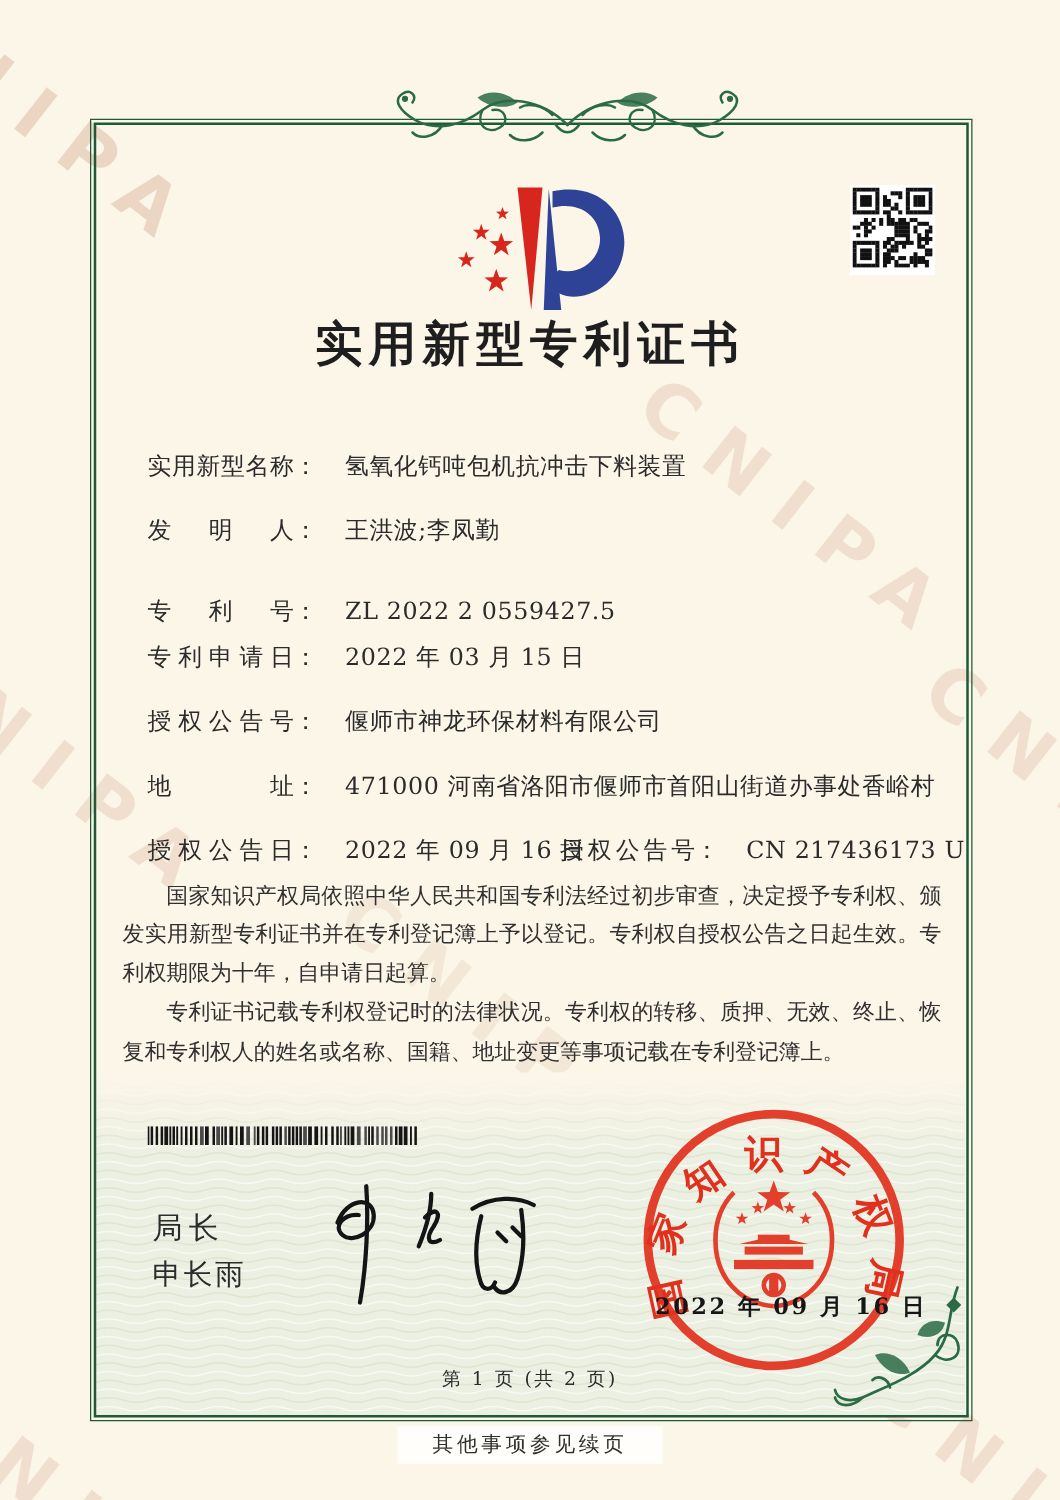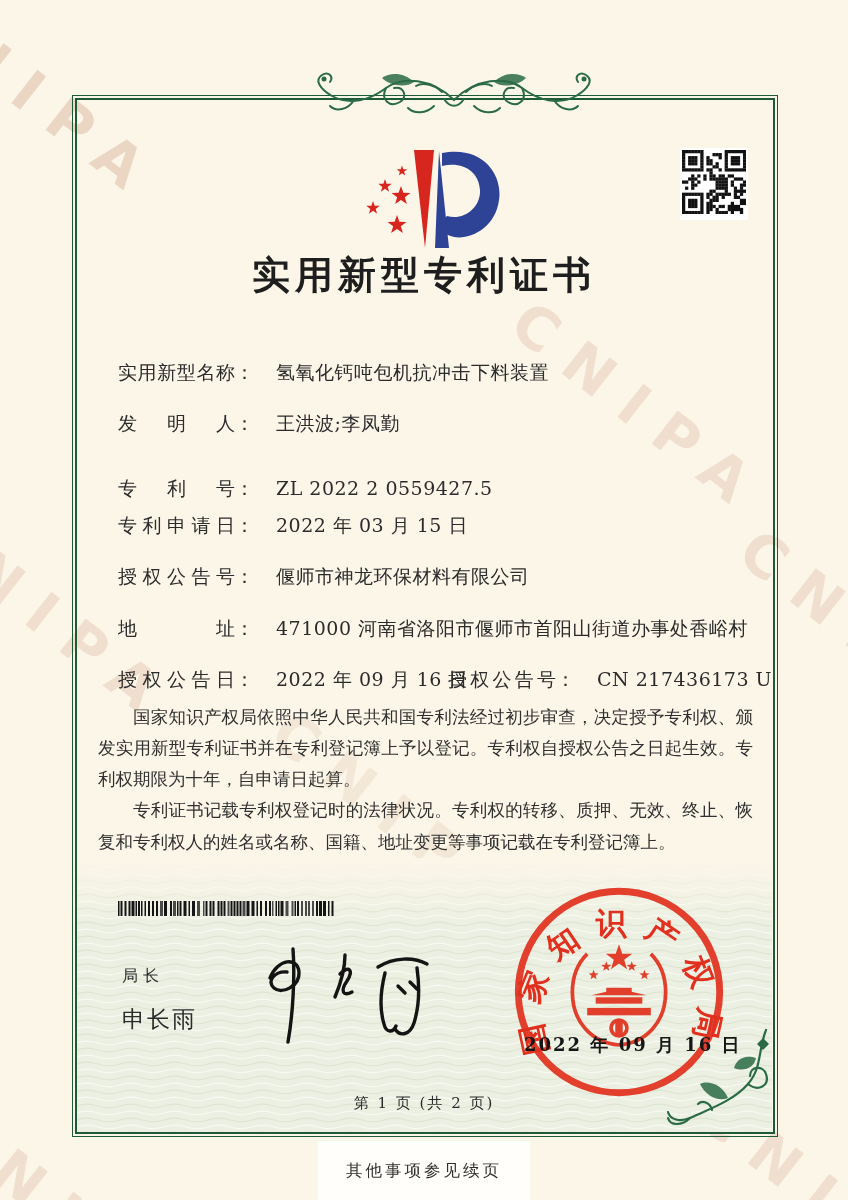--- a/index.html
+++ b/index.html
@@ -54,32 +54,32 @@
   .grant-pair2 { position:absolute; left:330px; top:0; white-space:nowrap; }
   .g-label { display:inline-block; text-align:justify; text-align-last:justify; width:108px; }
   
   .paragraphs {
     position:absolute; left:98px; top:702px; width:655px;
     font-size:17.5px; line-height:1.78; text-align:justify; color:#303030;
   }
   .paragraphs p { margin:0; text-indent:2em; }
   
   .barcode { position:absolute; left:118px; top:901px; }
-  .officer-title { position:absolute; left:122px; top:966px; font-size:16px; letter-spacing:5px; }
+  .officer-title { position:absolute; left:122px; top:966px; font-size:24px; letter-spacing:5px; }
   .officer-name { position:absolute; left:122px; top:1004px; font-size:23px; letter-spacing:2px; }
   .signature { position:absolute; left:252px; top:944px; }
   .seal { position:absolute; left:513px; top:886px; }
   .seal-date {
     position:absolute; left:524px; top:1033px; font-size:18px; font-weight:600;
     letter-spacing:2px; color:#161616; white-space:nowrap;
   }
   .page-info { position:absolute; left:0; right:0; top:1094px; text-align:center; font-size:15px; letter-spacing:2px; }
   .note-box {
     position:absolute; left:50%; transform:translateX(-50%); top:1141px;
-    background:#fffefa; padding:19px 28px; font-size:16.5px; letter-spacing:3px; color:#2f2f2f;
+    background:#fffefa; padding:4px 28px; font-size:16.5px; letter-spacing:3px; color:#2f2f2f;
   }
 </style>
 </head>
 <body>
 
 <div class="page">
 
   <div class="wm wm1">CNIPA</div>
   <div class="wm wm2">CNIPA</div>
   <div class="wm wm3">CNIPA</div>

